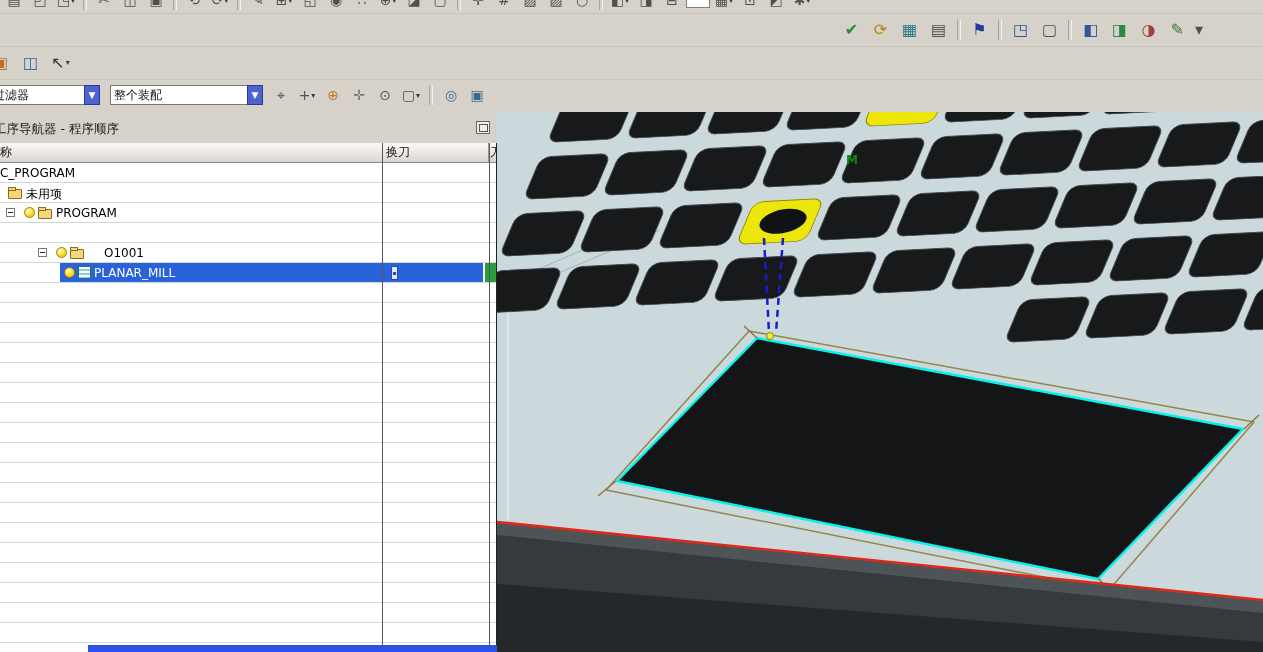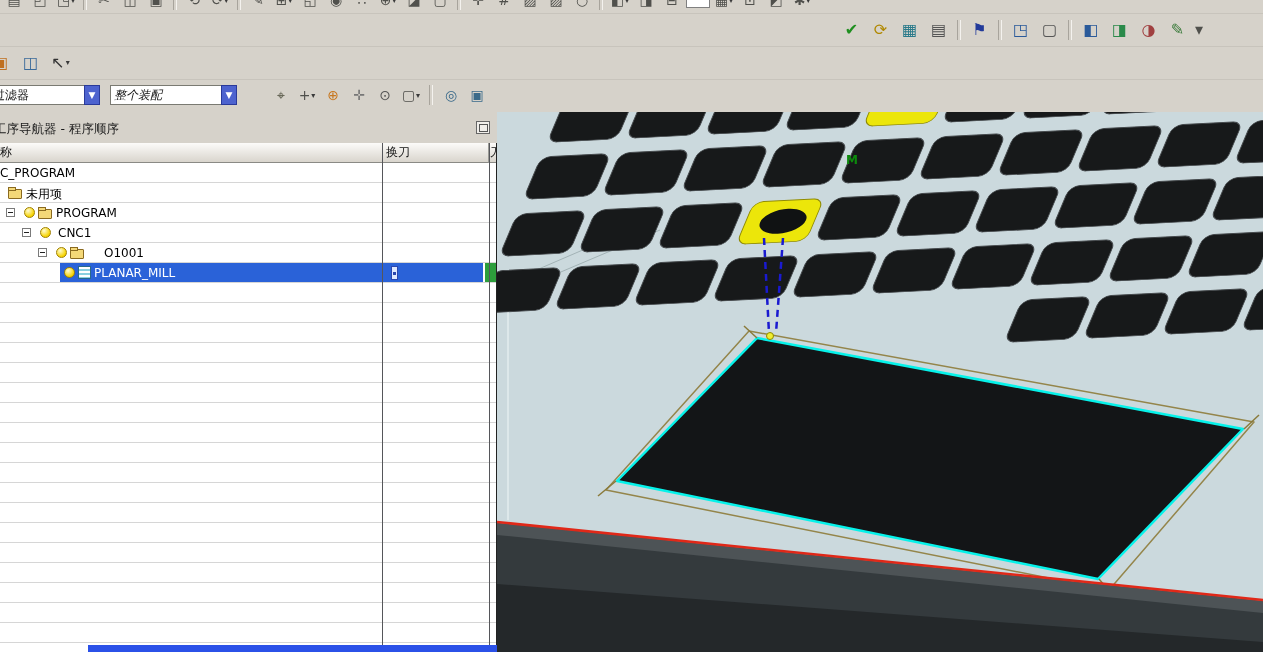--- a/index.html
+++ b/index.html
@@ -28,21 +28,21 @@
   .tsep{width:2px;height:20px;border-left:1px solid #a8a49c;border-right:1px solid #f4f2ee;margin:0 3px;}
   .tb-input{width:24px;height:15px;background:#fff;border:1px solid #808080;box-sizing:border-box;}
 
   
   .combo{position:absolute;top:6px;height:20px;display:flex;}
   .combo-field{height:20px;background:#fff;border:1px solid #7a7a72;border-right:none;display:flex;align-items:center;font-size:12px;color:#111;padding:0 3px;overflow:hidden;box-sizing:border-box;white-space:pre;}
   .combo-btn{width:16px;height:20px;background:#4d63cf;border:1px solid #2a3a9a;color:#fff;font-size:9px;display:flex;align-items:center;justify-content:center;box-sizing:border-box;}
   #filter-combo{left:-6px;}
   #filter-combo .combo-field{width:90px;}
   #scope-combo{left:110px;}
-  #scope-combo .combo-field{width:111px;font-style:italic;}
+  #scope-combo .combo-field{width:137px;}
 
   
   .nav-header{position:absolute;left:0;top:113px;width:497px;height:30px;background:#d6d2ca;}
   .nav-title{position:absolute;left:-6px;top:8px;font-size:12.5px;color:#1a1a1a;white-space:pre;}
   .float-btn{position:absolute;left:476px;top:8px;width:14px;height:13px;background:#f0eeea;border:1px solid #666;box-sizing:border-box;}
   .float-btn::after{content:'';position:absolute;left:2px;top:2px;width:7px;height:6px;border:1px solid #555;}
 
   .col-header{position:absolute;left:0;top:143px;width:497px;height:20px;}
   .col-cell{position:absolute;top:0;height:20px;background:linear-gradient(#fcfbf9,#d9d5cd);border-bottom:1px solid #8a8a85;border-right:1px solid #9a9a95;box-sizing:border-box;font-size:12px;color:#111;display:flex;align-items:center;overflow:hidden;white-space:pre;}
   #colc1{left:0;width:383px;}
@@ -315,25 +315,20 @@
     </div>
     <div class="trow" style="top: 20px;">
       <span class="ti folder" style="left: 8px;"></span>
       <span class="tlabel" style="left: 26px;">未用项</span>
     </div>
     <div class="trow" style="top: 40px;">
       <span class="ti expander" style="left: 6px;"></span>
       <span class="ti bulb" style="left: 24px;"></span>
       <span class="ti folder" style="left: 38px;"></span>
       <span class="tlabel" style="left: 56px;">PROGRAM</span>
-    </div>
-    <div class="trow" style="top: 60px;">
-      <span class="ti expander" style="left: 22px;"></span>
-      <span class="ti bulb" style="left: 40px;"></span>
-      <span class="tlabel" style="left: 58px;">CNC1</span>
     </div>
     <div class="trow" style="top: 80px;">
       <span class="ti expander" style="left: 38px;"></span>
       <span class="ti bulb" style="left: 56px;"></span>
       <span class="ti folder" style="left: 70px;"></span>
       <span class="tlabel" style="left: 104px;">O1001</span>
     </div>
     <div class="trow" style="top: 100px;">
       <div class="hl" style="left: 60px; width: 423px; background: rgb(42, 98, 216);"></div>
       <span class="ti bulb" style="left: 64px;"></span>

